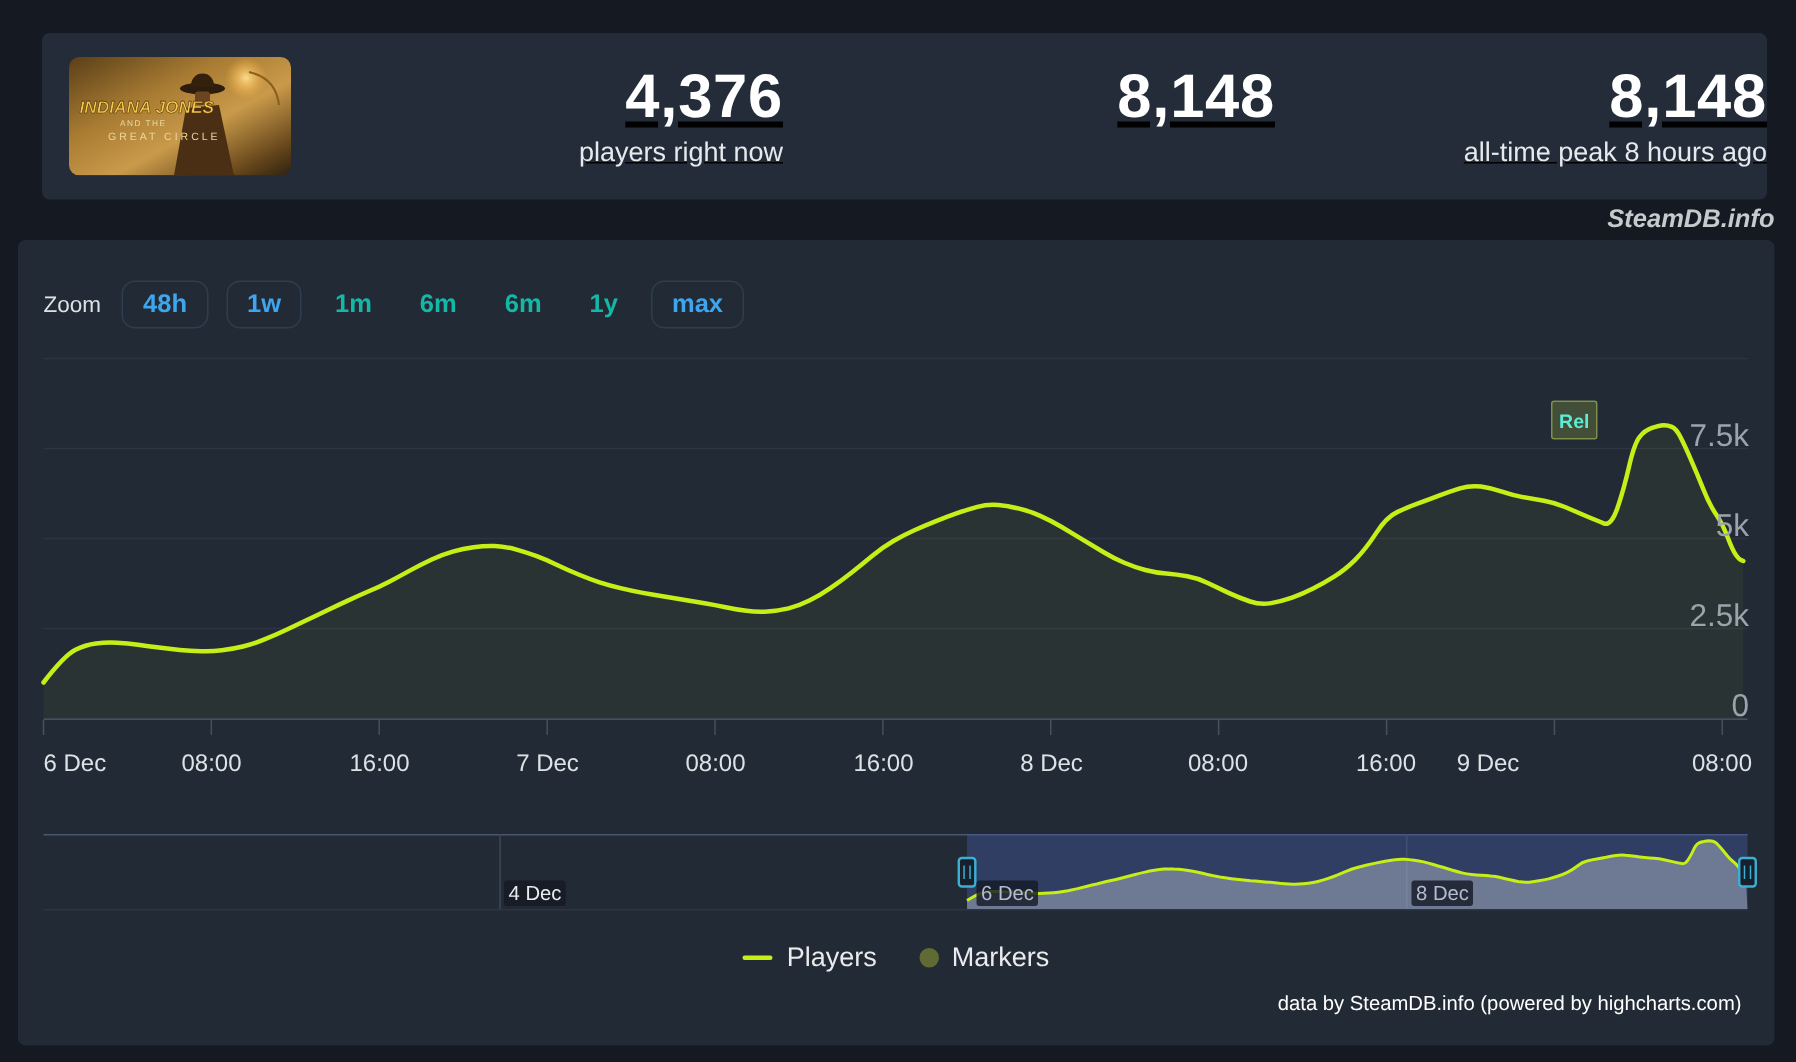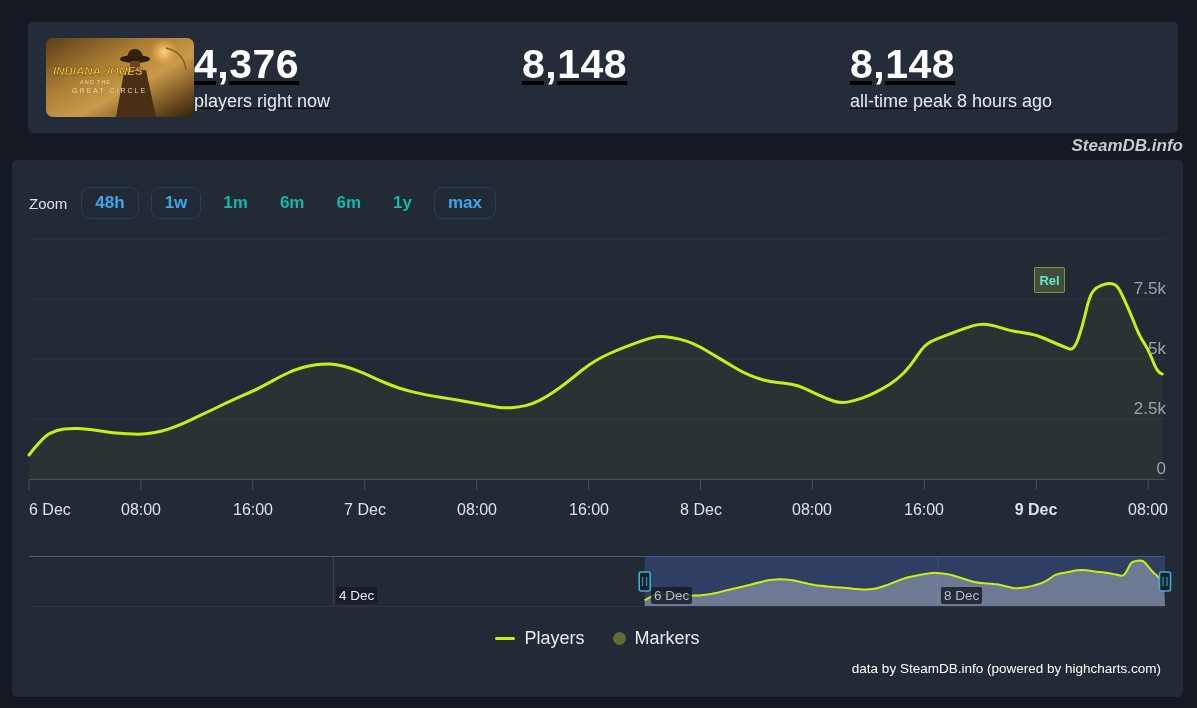--- a/index.html
+++ b/index.html
@@ -14,21 +14,21 @@
     position:absolute;left:28px;top:22px;width:1150px;height:111px;
     background:#232c38;border-radius:5px;display:flex;align-items:center;
     padding-left:18px;box-sizing:border-box;text-decoration:underline;
   }
   .banner{
     width:148px;height:79px;border-radius:7px;overflow:hidden;position:relative;
     flex:0 0 auto;background:#3a2a12;
   }
   .banner svg{display:block}
   .stats{flex:1;display:flex}
-  .stat{flex:1;text-align:left;color:#ffffff}
+  .stat{flex:1;text-align:right;color:#ffffff}
   .stat-value{font-size:41px;font-weight:bold;letter-spacing:.5px;line-height:1.05}
   .stat-label{font-size:18px;color:#e6eaed;margin-top:4px}
   
   .watermark{
     position:absolute;top:136px;right:14px;font-style:italic;font-weight:600;
     font-size:17px;color:#c6cacd;
   }
   
   .chart-panel{
     position:absolute;left:12px;top:160px;width:1171px;height:537px;
@@ -39,21 +39,21 @@
   button.range{
     background:none;border:none;font-family:inherit;font-weight:bold;font-size:17px;
     padding:5px 10px;color:#14b8a6;line-height:1.2;cursor:default;
   }
   button.range.on{
     color:#3da6ee;border:1px solid #2d3e50;border-radius:9px;padding:5px 13px;cursor:pointer;
   }
   #chartSvg{position:absolute;left:0;top:0}
   .xlabel{position:absolute;top:341px;font-size:16px;color:#dde2e6;white-space:nowrap;transform:translateX(-50%)}
   .xlabel.first{transform:none}
-  .ylabel{position:absolute;right:17px;font-size:17px;color:#9ba3ac}
+  .ylabel{position:absolute;right:17px;font-size:21px;color:#9ba3ac}
   .navlabel{
     position:absolute;top:427px;font-size:13.5px;color:#b2bcd4;
     background:rgba(21,26,35,.82);padding:0 3px;border-radius:2px;white-space:nowrap;line-height:17px;
   }
   .navlabel.em{color:#e9ecee}
   .rel-flag{
     position:absolute;top:107px;width:31px;height:26px;box-sizing:border-box;
     background:rgba(150,172,60,.28);border:1px solid rgba(190,210,90,.5);border-radius:2px;
     color:#5eead4;font-weight:bold;font-size:13px;display:flex;align-items:center;justify-content:center;
   }
@@ -179,21 +179,21 @@
   <div class="credits">data by SteamDB.info (powered by highcharts.com)</div>
 <div class="xlabel first" style="left: 17px;">6 Dec</div>
     <div class="xlabel" style="left: 129px;">08:00</div>
     <div class="xlabel" style="left: 241px;">16:00</div>
     <div class="xlabel" style="left: 353px;">7 Dec</div>
     <div class="xlabel" style="left: 465px;">08:00</div>
     <div class="xlabel" style="left: 577px;">16:00</div>
     <div class="xlabel" style="left: 689px;">8 Dec</div>
     <div class="xlabel" style="left: 800px;">08:00</div>
     <div class="xlabel" style="left: 912px;">16:00</div>
-    <div class="xlabel" style="left: 1024px; font-weight: bold;">9 Dec</div>
+    <div class="xlabel" style="left: 980px;">9 Dec</div>
     <div class="xlabel" style="left: 1136px;">08:00</div>
     <div class="ylabel" style="top: 299px;">0</div>
     <div class="ylabel" style="top: 239px;">2.5k</div>
     <div class="ylabel" style="top: 179px;">5k</div>
     <div class="ylabel" style="top: 119px;">7.5k</div>
     <div class="navlabel em" style="left: 324px;">4 Dec</div>
     <div class="navlabel" style="left: 639px;">6 Dec</div>
     <div class="navlabel" style="left: 929px;">8 Dec</div>
   </section>
 

